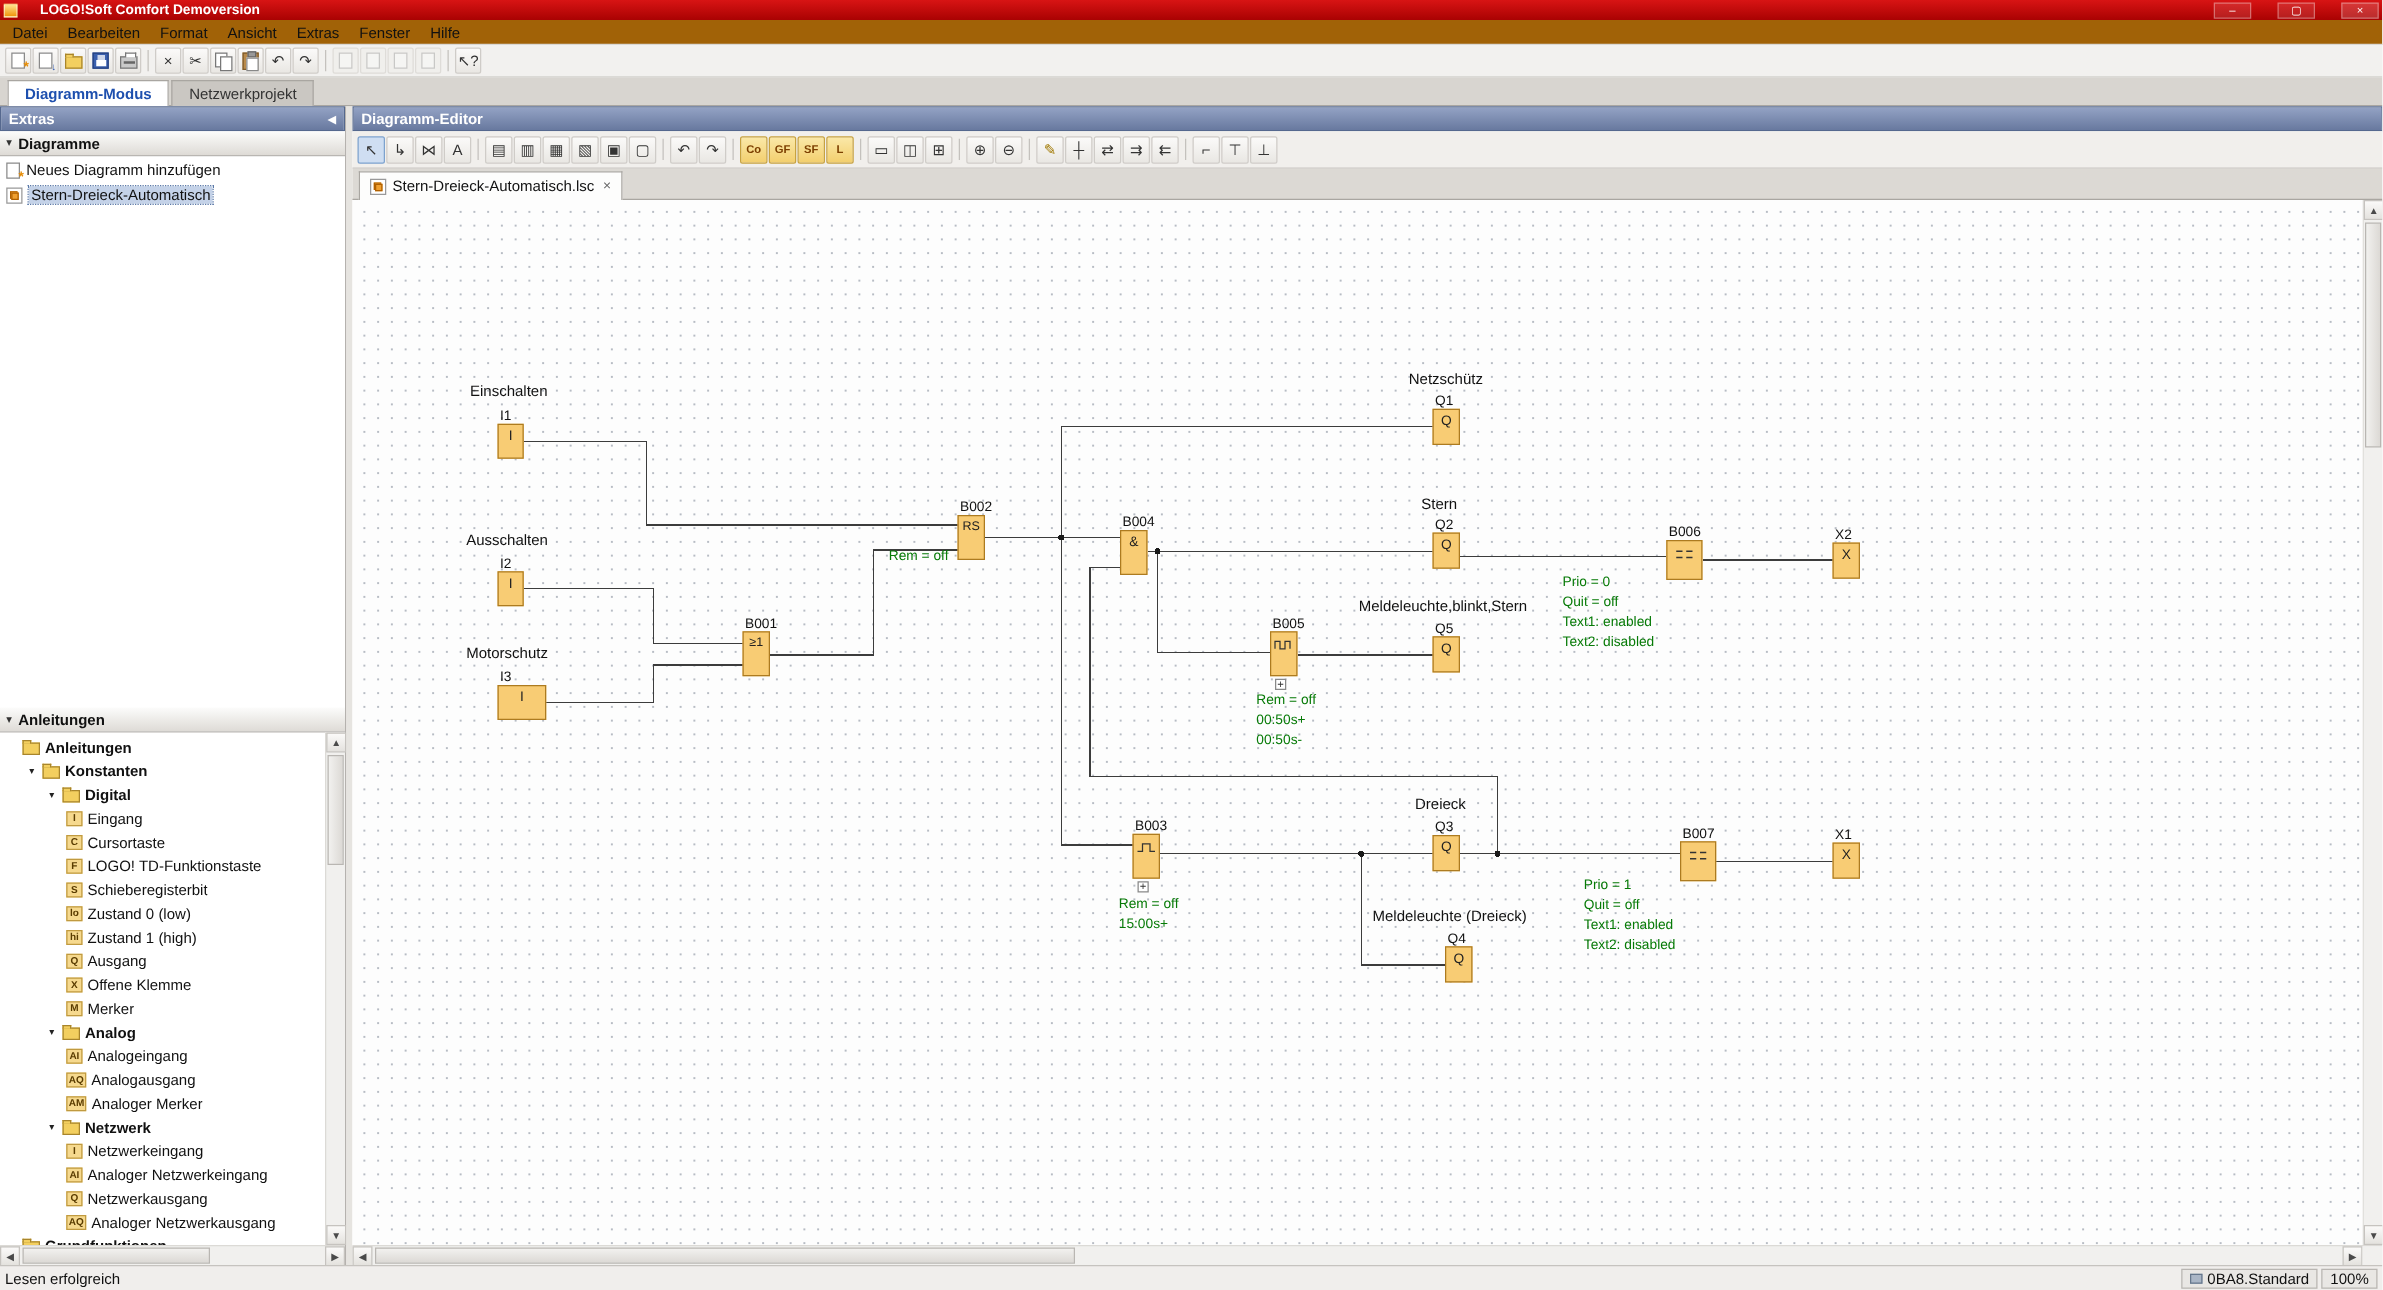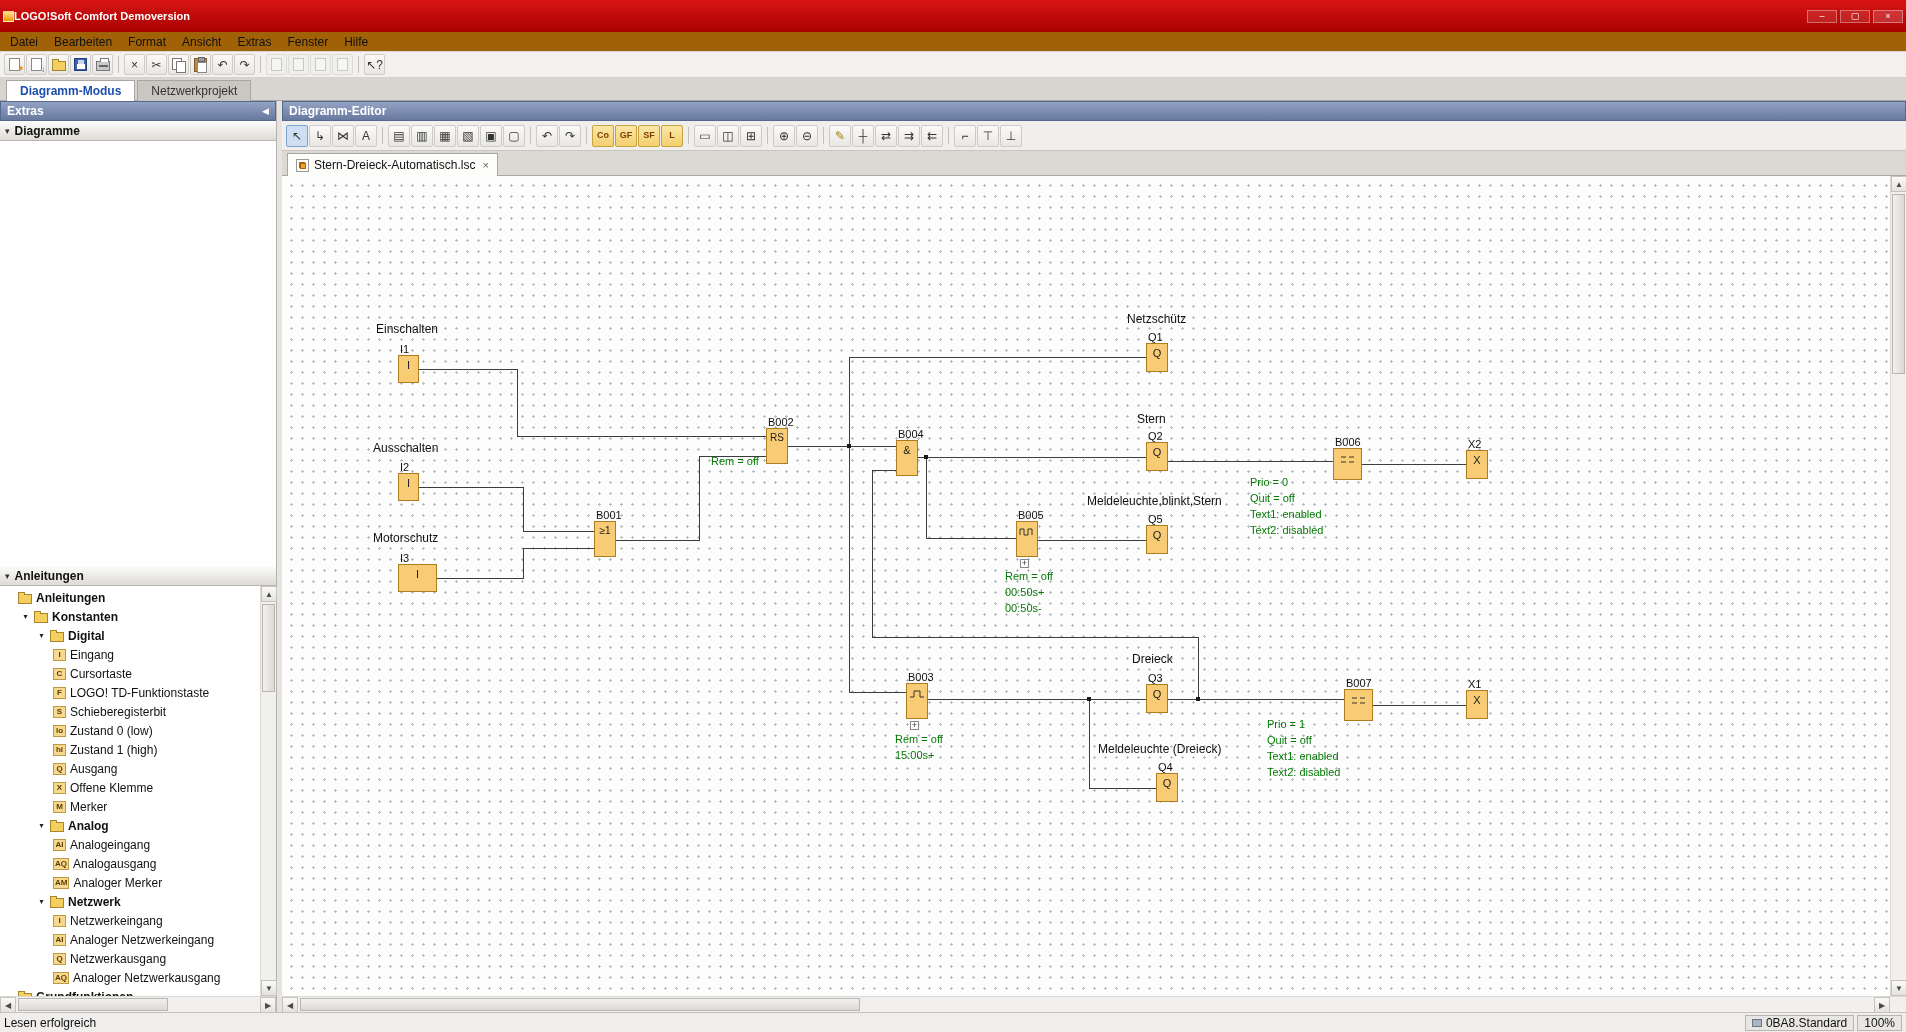--- a/index.html
+++ b/index.html
@@ -2,21 +2,21 @@
 <html><head>
 <meta charset="utf-8">
 <style>
   * { box-sizing: border-box; }
   body { margin:0; font-family:"Liberation Sans","DejaVu Sans",sans-serif; }
   .app { width:1906px; height:1032px; display:flex; flex-direction:column; overflow:hidden;
          background:#ece9e5; font-size:12px; color:#111; }
 
   
   .titlebar { height:16px; flex:none; background:linear-gradient(#d81414,#a90202);
-              display:flex; align-items:center; gap:0; padding:16px 3px; }
+              display:flex; align-items:center; gap:18px; padding:0 3px; }
   .tb-icon { width:11px; height:11px; background:linear-gradient(#ffe08a,#f0950a);
              border:1px solid rgba(255,255,255,.5); flex:none; }
   .tb-title { color:#fff; font-size:11px; font-weight:bold; flex:1; white-space:nowrap; }
   .winbtn { width:30px; height:13px; flex:none; display:flex; align-items:center; justify-content:center;
             color:#fff; font-size:9px; line-height:1; background:rgba(255,255,255,.10);
             border:1px solid rgba(255,255,255,.35); margin-left:3px; }
   .winbtn.close { background:rgba(255,255,255,.16); }
 
   
   .menubar { height:20px; flex:none; background:#a16207; border-bottom:1px solid #dad8d4;
@@ -221,20 +221,30 @@
   <div class="content">
 
     <div class="extras">
       <div class="phead">
         <span>Extras</span>
         <span class="collapse">◀</span>
       </div>
       <div class="shead">
         <span class="chev">▾</span>
         <span>Diagramme</span>
+      </div>
+      <div class="dlist">
+        <div class="ditem">
+          <span class="ic ic-page-new"></span>
+          <span class="dlabel">Neues Diagramm hinzufügen</span>
+        </div>
+        <div class="ditem">
+          <span class="ic ic-lsc"></span>
+          <span class="dlabel sel">Stern-Dreieck-Automatisch</span>
+        </div>
       </div>
       <div class="filler"></div>
       <div class="shead">
         <span class="chev">▾</span>
         <span>Anleitungen</span>
       </div>
       <div class="tree-zone">
         <div class="tree">
             <div class="trow bold" style="padding-left: 5px;">
               <span class="texp"></span>

